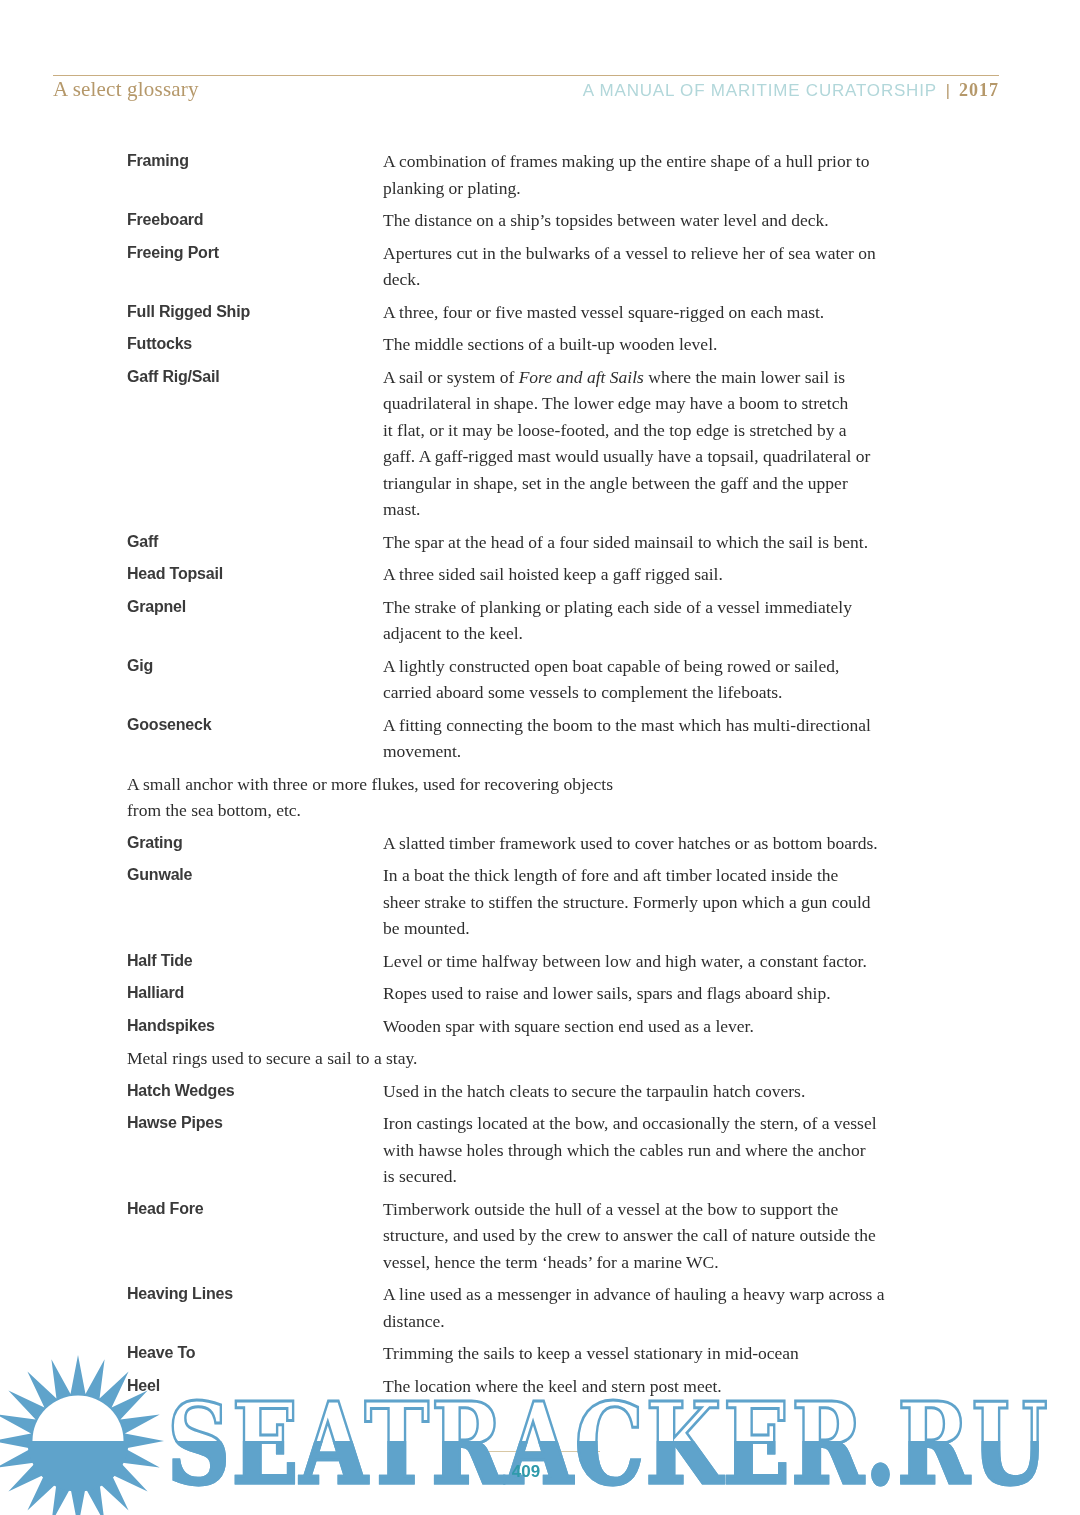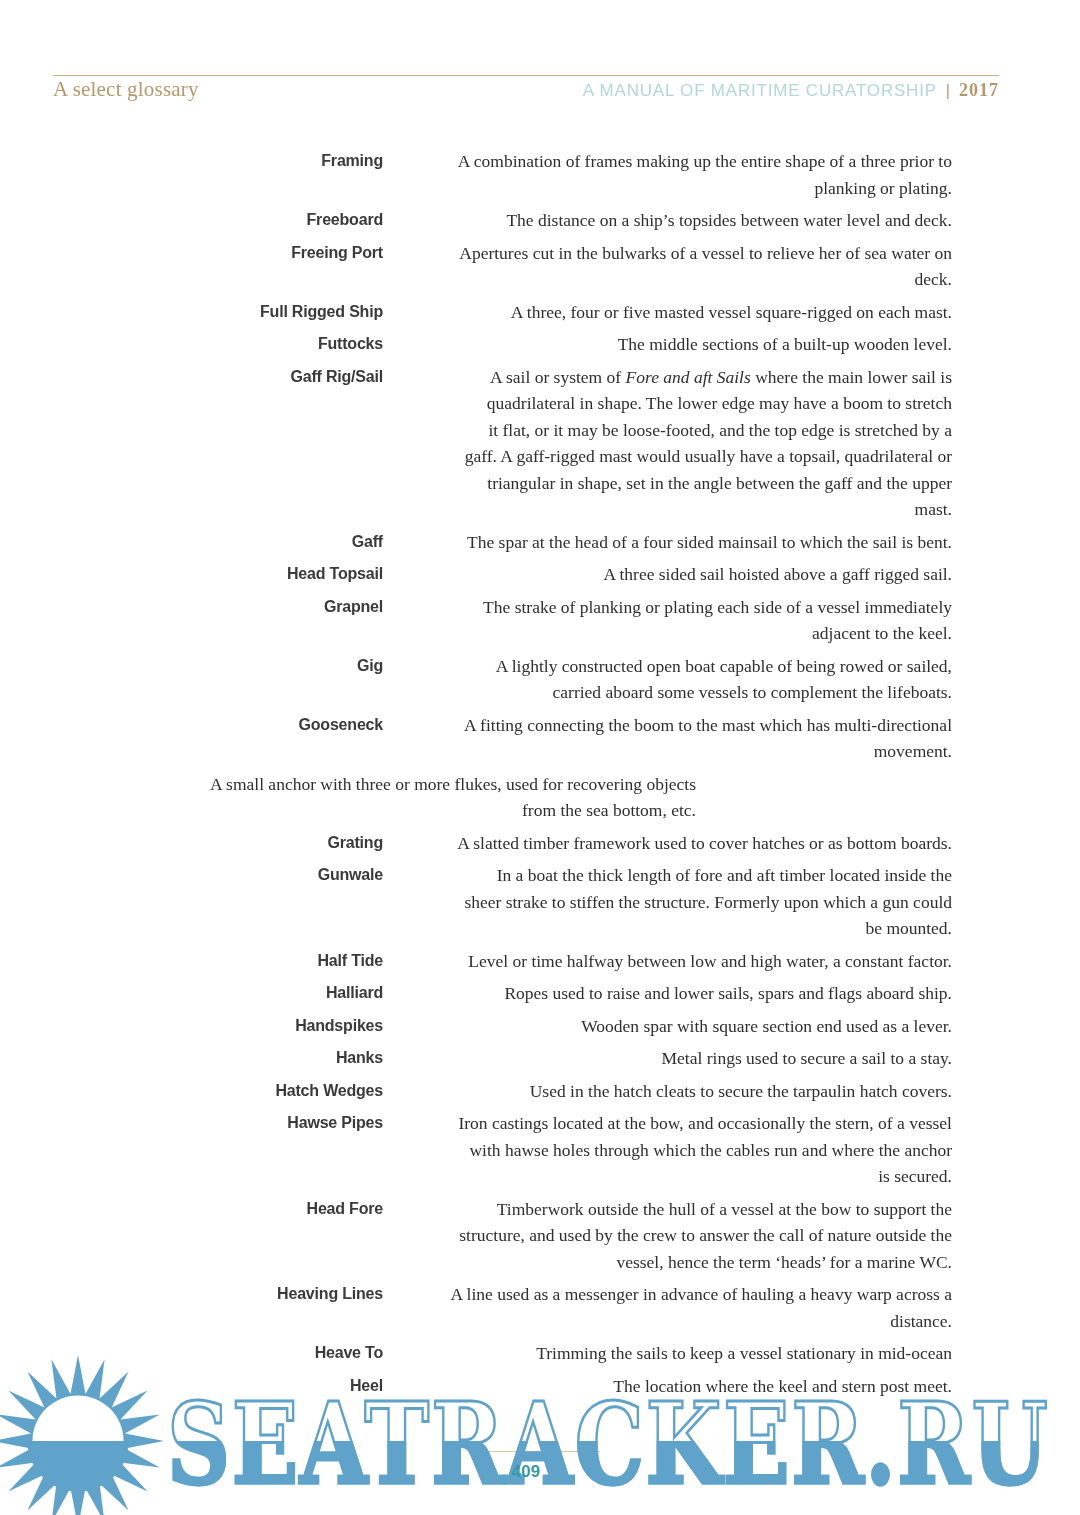--- a/index.html
+++ b/index.html
@@ -59,21 +59,20 @@
   .header-rule{
     position:absolute;top:75px;left:53px;right:53px;
     border:none;border-top:1px solid var(--gold-line);
     z-index:2;
   }
   
   .glossary{
     position:absolute;top:148px;left:127px;
     width:825px;
     z-index:2;
-    text-align:right;
   }
   .entry{
     display:flex;
     margin-bottom:6px;
   }
   .term{
     width:256px;flex-shrink:0;
     font-family:"Liberation Sans","DejaVu Sans",sans-serif;
     font-weight:700;
     font-size:16px;
@@ -143,21 +142,21 @@
       <span class="book-title">A MANUAL OF MARITIME CURATORSHIP</span>
       <span class="header-sep">|</span>
       <span class="header-year">2017</span>
     </span>
   </div>
   <hr class="header-rule">
 
   <div class="glossary" id="glossary">
       <div class="entry">
         <div class="term">Framing</div>
-        <div class="def">A combination of frames making up the entire shape of a three prior to
+        <div class="def">A combination of frames making up the entire shape of a hull prior to
 planking or plating.</div>
       </div>
       <div class="entry">
         <div class="term">Freeboard</div>
         <div class="def">The distance on a ship’s topsides between water level and deck.</div>
       </div>
       <div class="entry">
         <div class="term">Freeing Port</div>
         <div class="def">Apertures cut in the bulwarks of a vessel to relieve her of sea water on
 deck.</div>
@@ -178,21 +177,21 @@
 gaff. A gaff-rigged mast would usually have a topsail, quadrilateral or
 triangular in shape, set in the angle between the gaff and the upper
 mast.</div>
       </div>
       <div class="entry">
         <div class="term">Gaff</div>
         <div class="def">The spar at the head of a four sided mainsail to which the sail is bent.</div>
       </div>
       <div class="entry">
         <div class="term">Head Topsail</div>
-        <div class="def">A three sided sail hoisted above a gaff rigged sail.</div>
+        <div class="def">A three sided sail hoisted keep a gaff rigged sail.</div>
       </div>
       <div class="entry">
         <div class="term">Grapnel</div>
         <div class="def">The strake of planking or plating each side of a vessel immediately
 adjacent to the keel.</div>
       </div>
       <div class="entry">
         <div class="term">Gig</div>
         <div class="def">A lightly constructed open boat capable of being rowed or sailed,
 carried aboard some vessels to complement the lifeboats.</div>
@@ -222,21 +221,20 @@
       </div>
       <div class="entry">
         <div class="term">Halliard</div>
         <div class="def">Ropes used to raise and lower sails, spars and flags aboard ship.</div>
       </div>
       <div class="entry">
         <div class="term">Handspikes</div>
         <div class="def">Wooden spar with square section end used as a lever.</div>
       </div>
       <div class="entry">
-        <div class="term">Hanks</div>
         <div class="def">Metal rings used to secure a sail to a stay.</div>
       </div>
       <div class="entry">
         <div class="term">Hatch Wedges</div>
         <div class="def">Used in the hatch cleats to secure the tarpaulin hatch covers.</div>
       </div>
       <div class="entry">
         <div class="term">Hawse Pipes</div>
         <div class="def">Iron castings located at the bow, and occasionally the stern, of a vessel
 with hawse holes through which the cables run and where the anchor

